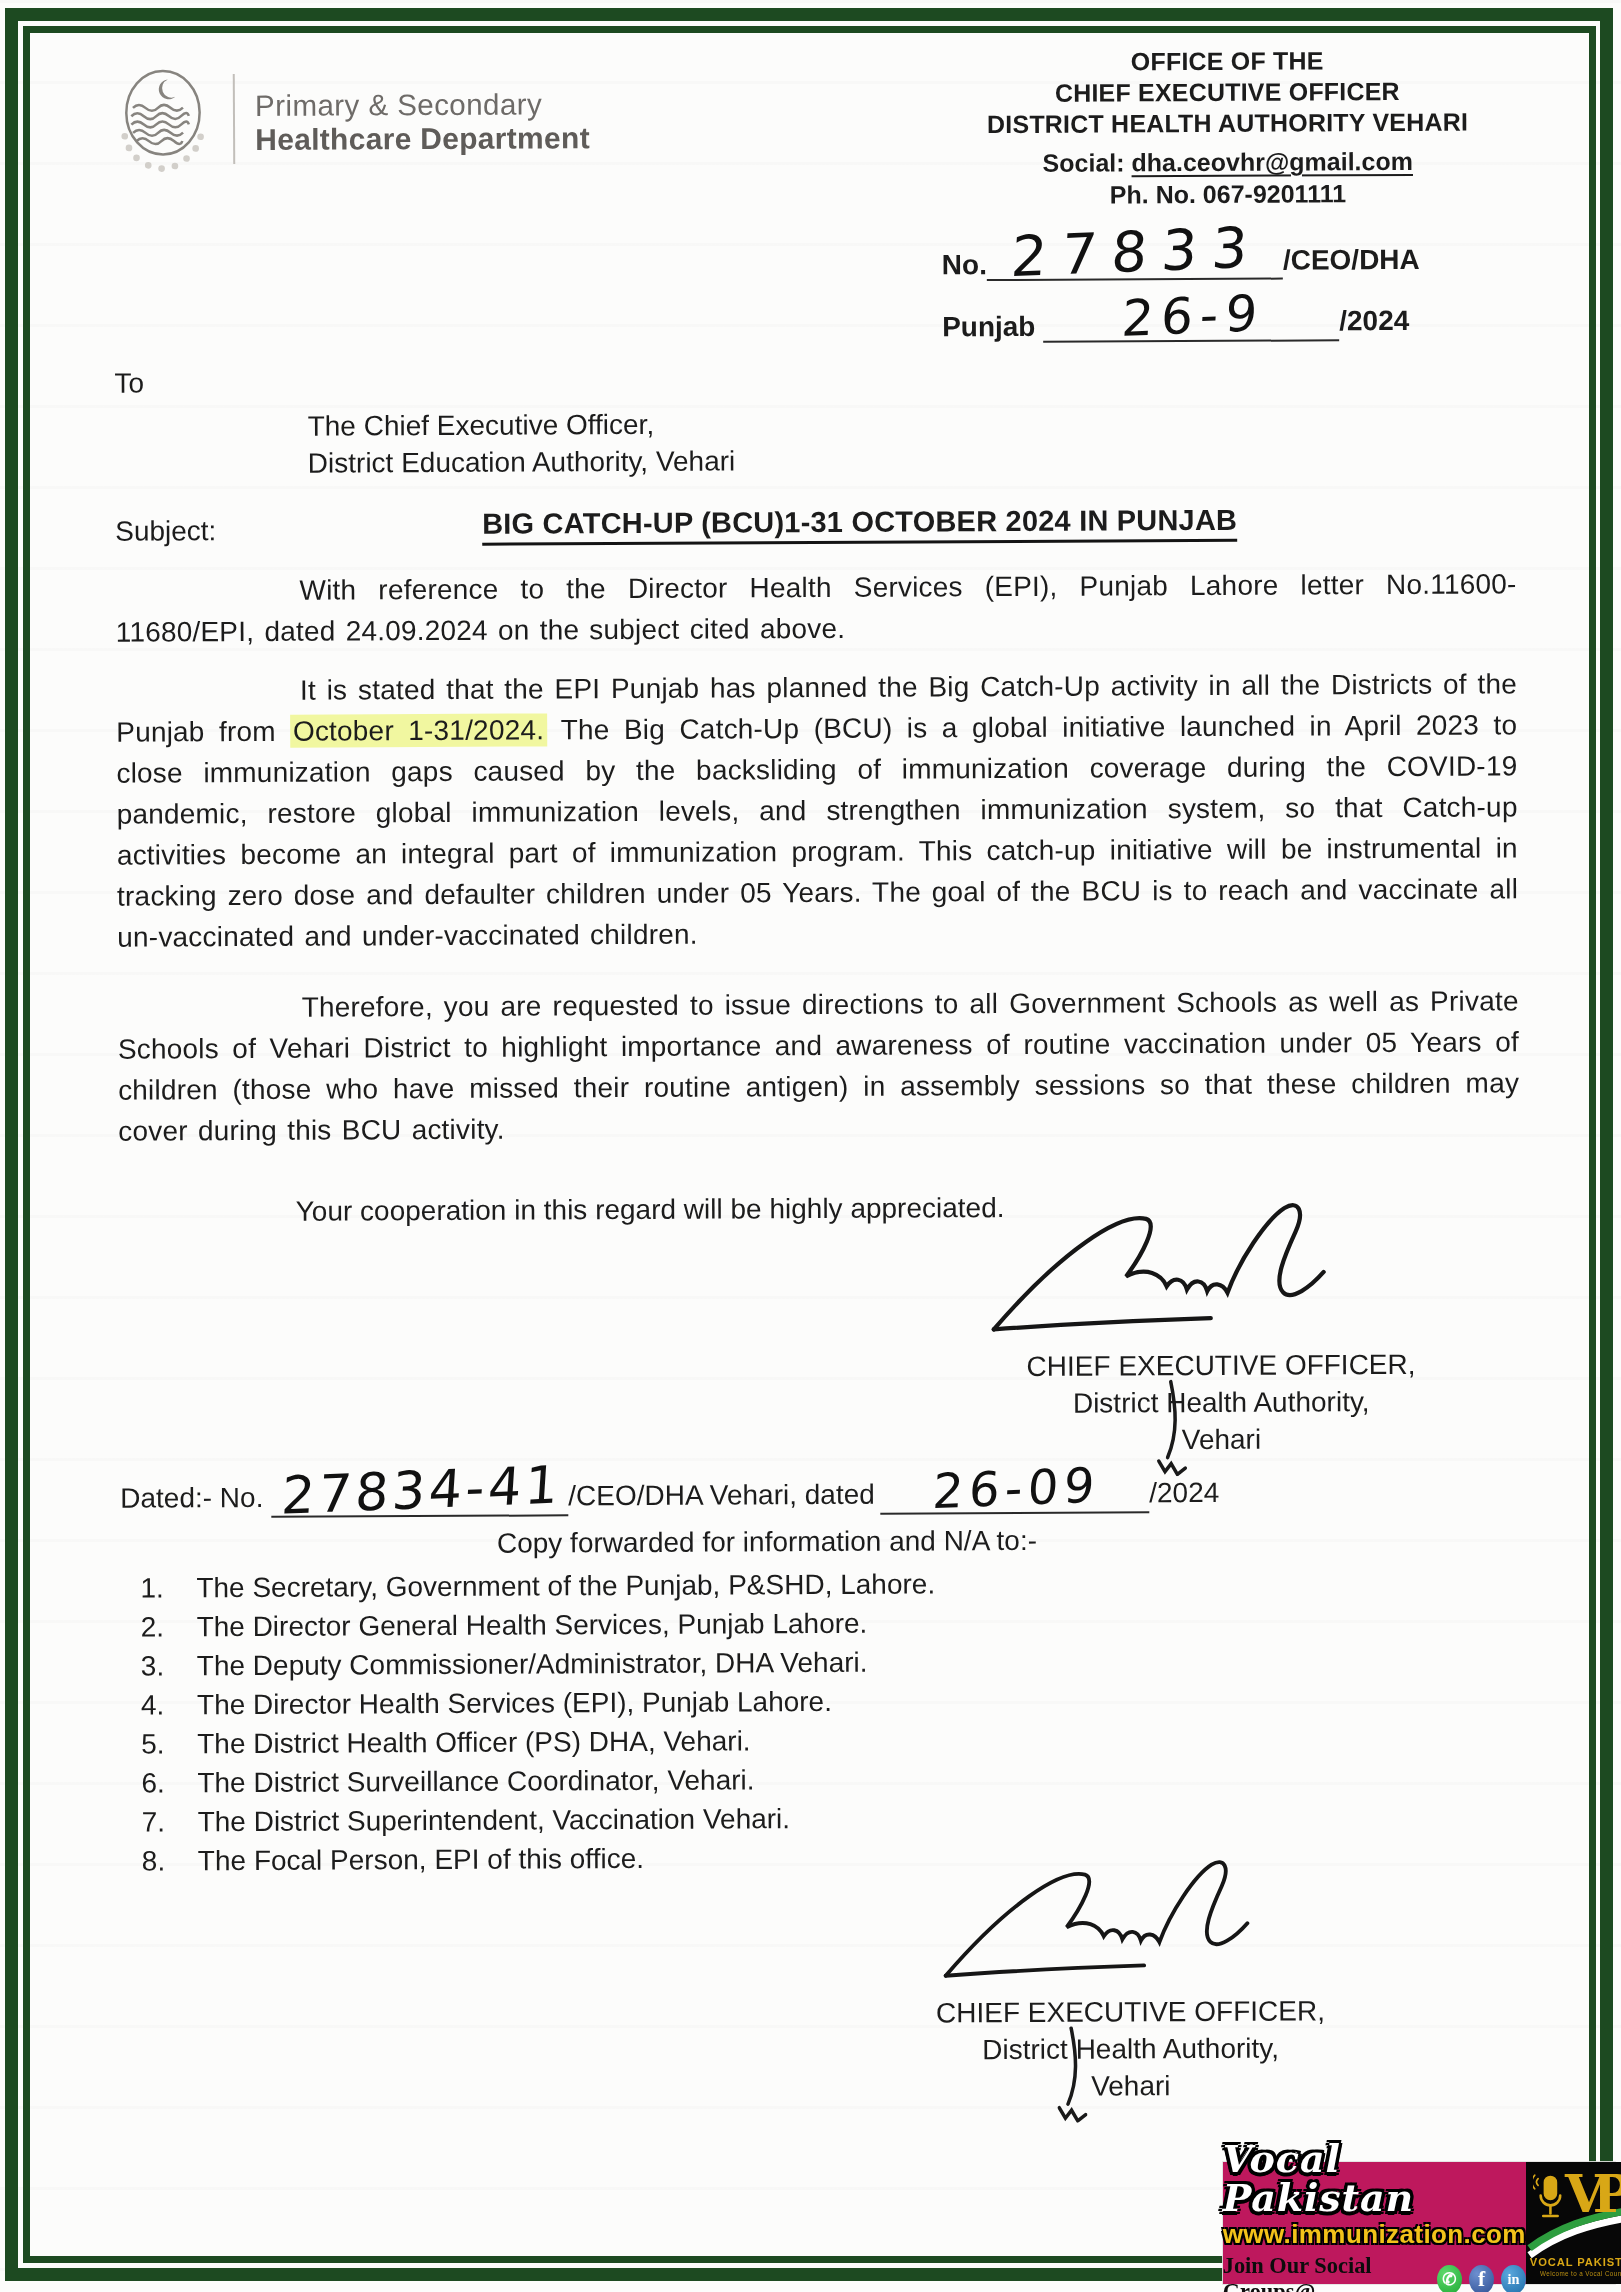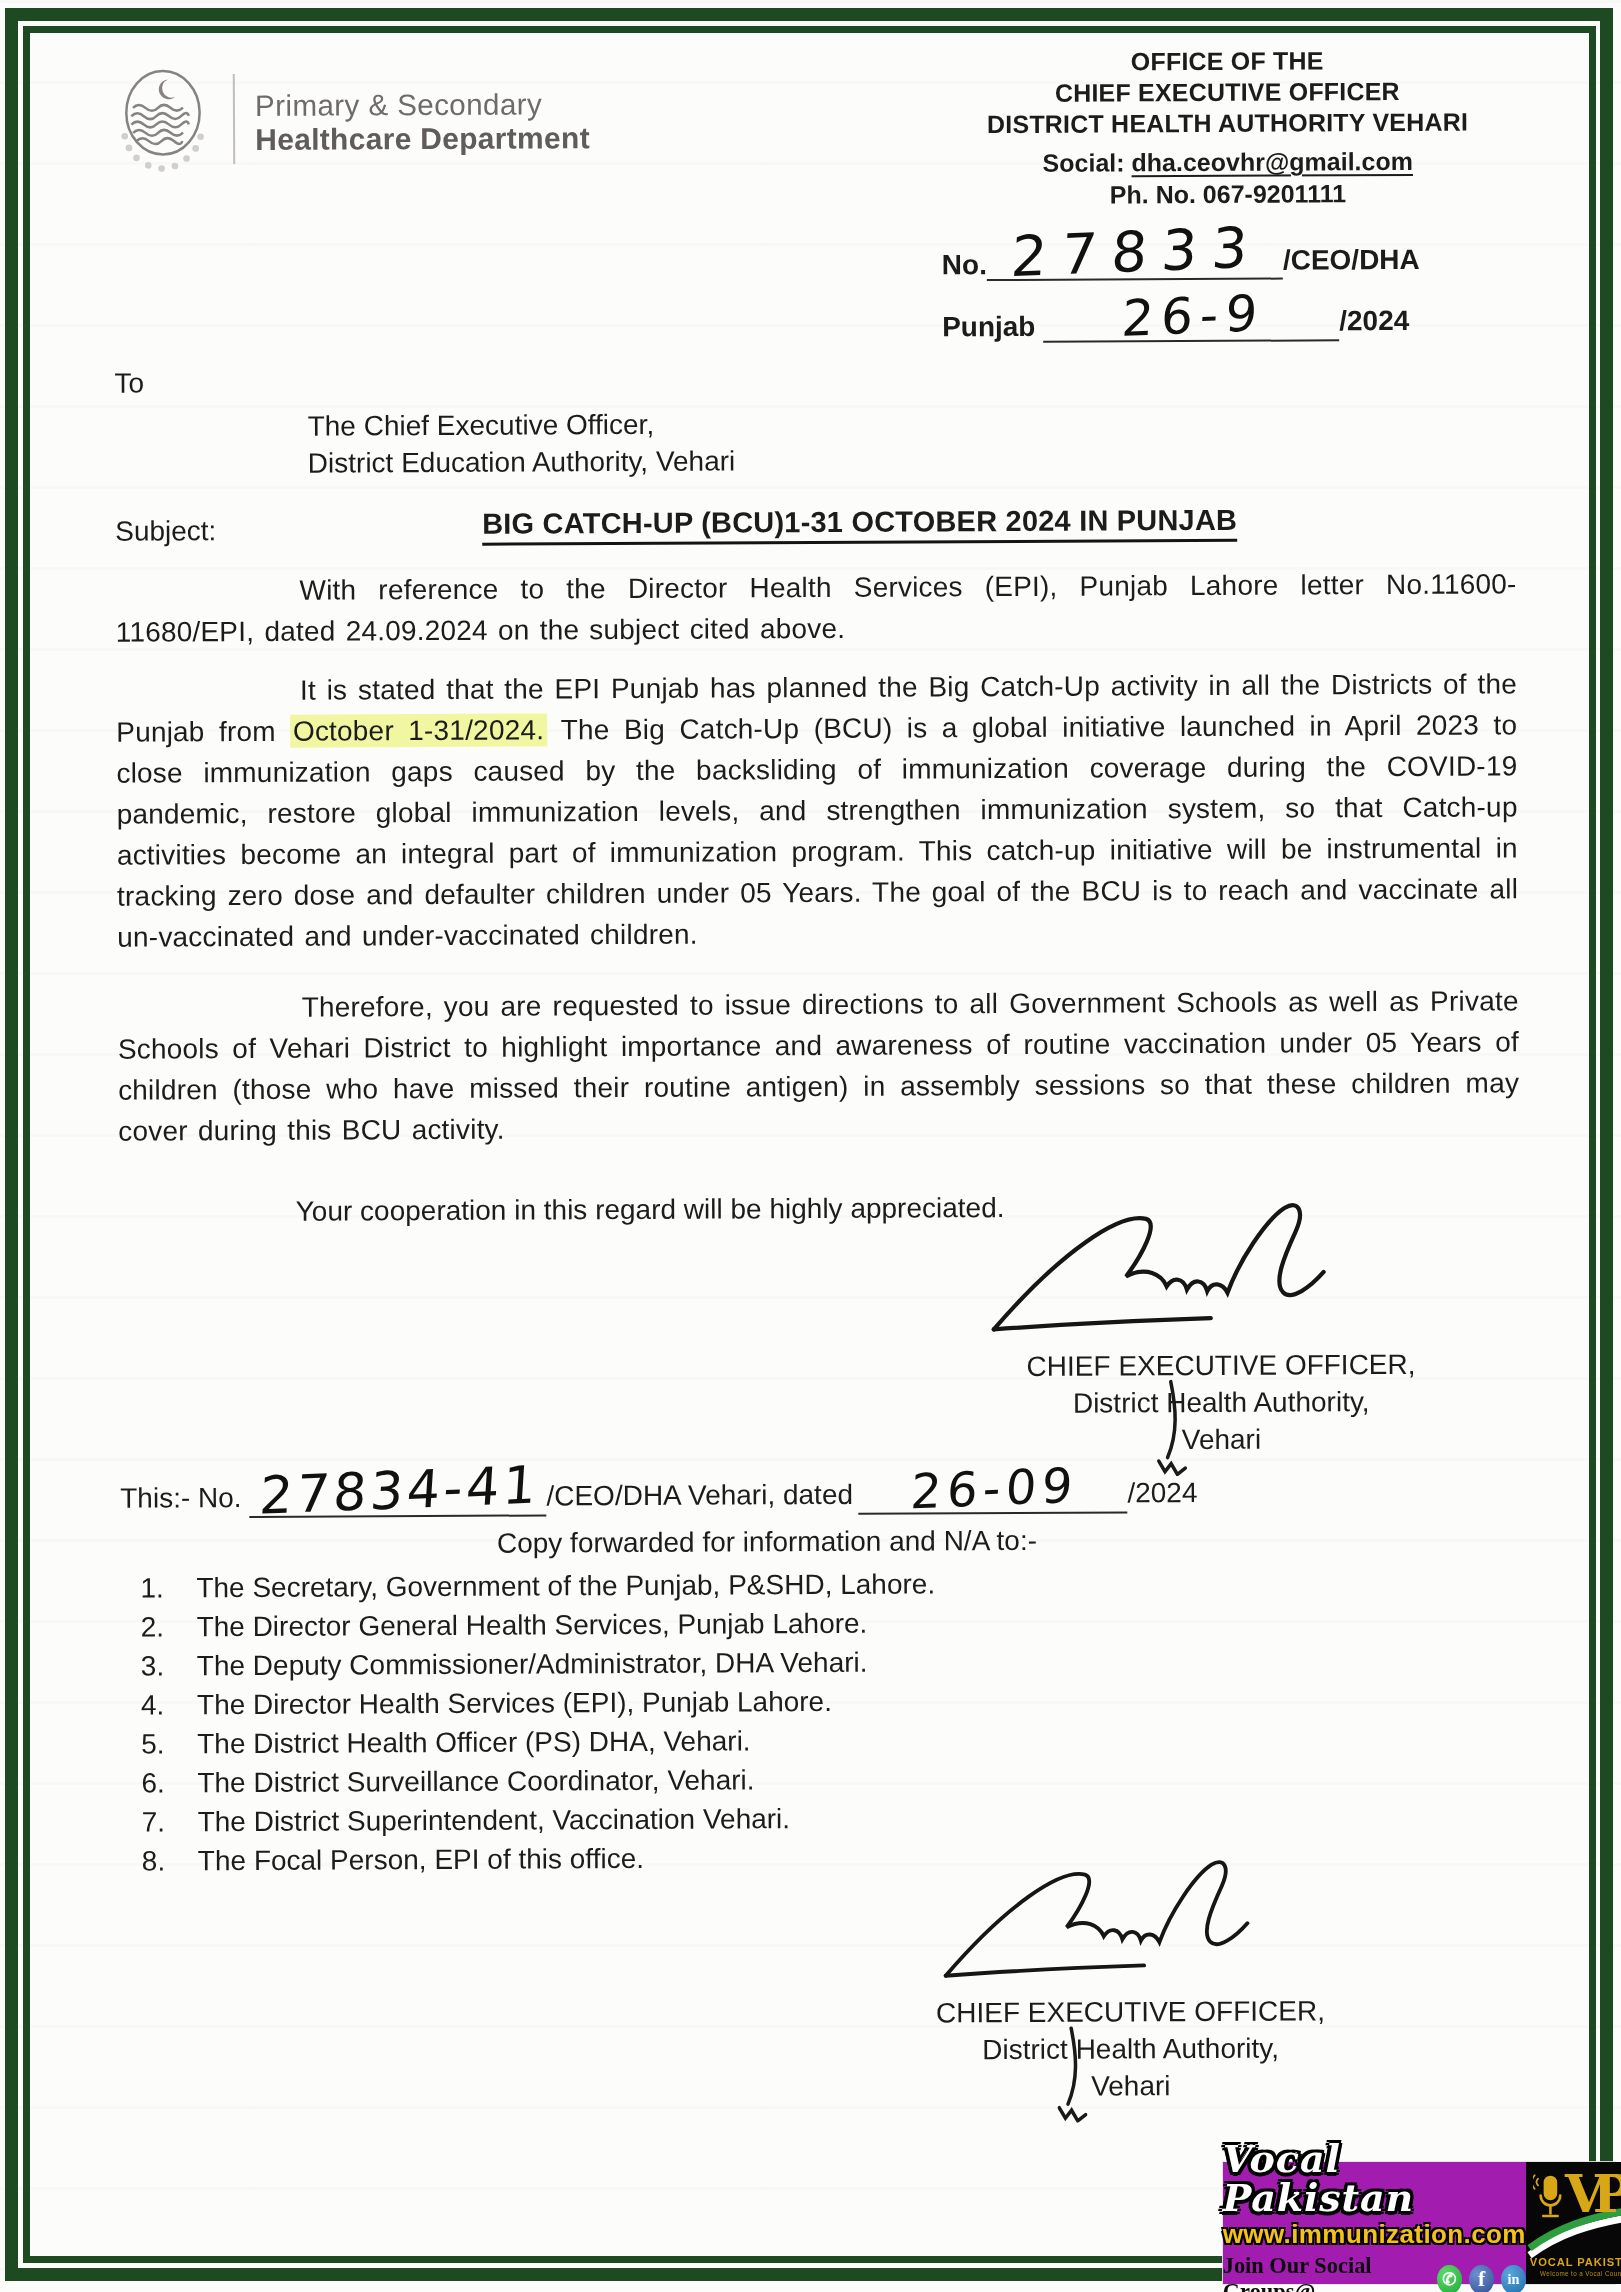--- a/index.html
+++ b/index.html
@@ -82,21 +82,21 @@
   .copyhead{margin-top:10.7px;font-size:28px;text-align:center;transform:translateX(-54px);}
   .copylist{list-style:none;margin-top:7.2px;}
   .copylist li{display:flex;font-size:28px;line-height:39px;padding-left:19.7px;}
   .copylist .num{width:56px;flex:0 0 auto;}
 
   .sigzone2{position:relative;height:106px;margin-top:12.5px;}
   .sigzone2 .sig-svg{right:233px;top:-30px;}
   .signatory2{margin-right:134px;}
 
   
-  .banner{position:absolute;right:6.3px;bottom:9px;width:392px;height:122px;background:#a21caf;
+  .banner{position:absolute;right:6.3px;bottom:9px;width:392px;height:122px;background:#be185d;
           display:flex;z-index:6;box-shadow:0 0 0 0.9px #e3e3e0;}
   .banner-left{flex:1;display:flex;flex-direction:column;align-items:center;justify-content:center;padding:1.8px 0 3.6px;}
   .brand{font-family:"DejaVu Serif", serif;font-style:italic;font-weight:700;font-size:38px;line-height:39px;color:#fff;letter-spacing:0.9px;
          text-shadow:-2.7px -2.7px 0 #000,2.7px -2.7px 0 #000,-2.7px 2.7px 0 #000,2.7px 2.7px 0 #000,0 3.6px 0 #000,3.6px 0 0 #000,-3.6px 0 0 #000;}
   .url{font-size:26px;font-weight:700;color:var(--gold);letter-spacing:0.4px;margin-top:1.8px;
        text-shadow:-1.8px -1.8px 0 #000,1.8px -1.8px 0 #000,-1.8px 1.8px 0 #000,1.8px 1.8px 0 #000;}
   .social{display:flex;align-items:center;gap:7.2px;margin-top:3.6px;}
   .social .lbl{font-family:"Liberation Serif", serif;font-weight:700;font-size:22.4px;color:#0c0c0c;}
   .sicon{width:29.6px;height:29.6px;border-radius:50%;display:flex;align-items:center;justify-content:center;
          color:#fff;font-weight:700;font-size:15px;font-family:"Liberation Serif", serif;}
@@ -204,21 +204,21 @@
           <path d="M16 4 C 22 34, 24 62, 12 90"></path>
           <path d="M2 94 l7 12 l7 -9 l7 12 l9 -7"></path>
         </g>
       </svg>
       <div class="t1">CHIEF EXECUTIVE OFFICER,</div>
       <div>District Health Authority,</div>
       <div>Vehari</div>
     </div>
 
     <div class="endst">
-      <span class="pre">This:- No.</span>&nbsp;
+      <span class="pre">Dated:- No.</span>&nbsp;
       <span class="hw-line endst-no"><span class="hw">27834-41</span></span>
       <span class="mid">/CEO/DHA Vehari, dated</span>
       <span class="hw-line endst-date"><span class="hw">26-09</span></span>
       <span class="suf">/2024</span>
     </div>
     <div class="copyhead">Copy forwarded for information and N/A to:-</div>
 
     <ol class="copylist">
       <li>
           <span class="num">1.</span>

